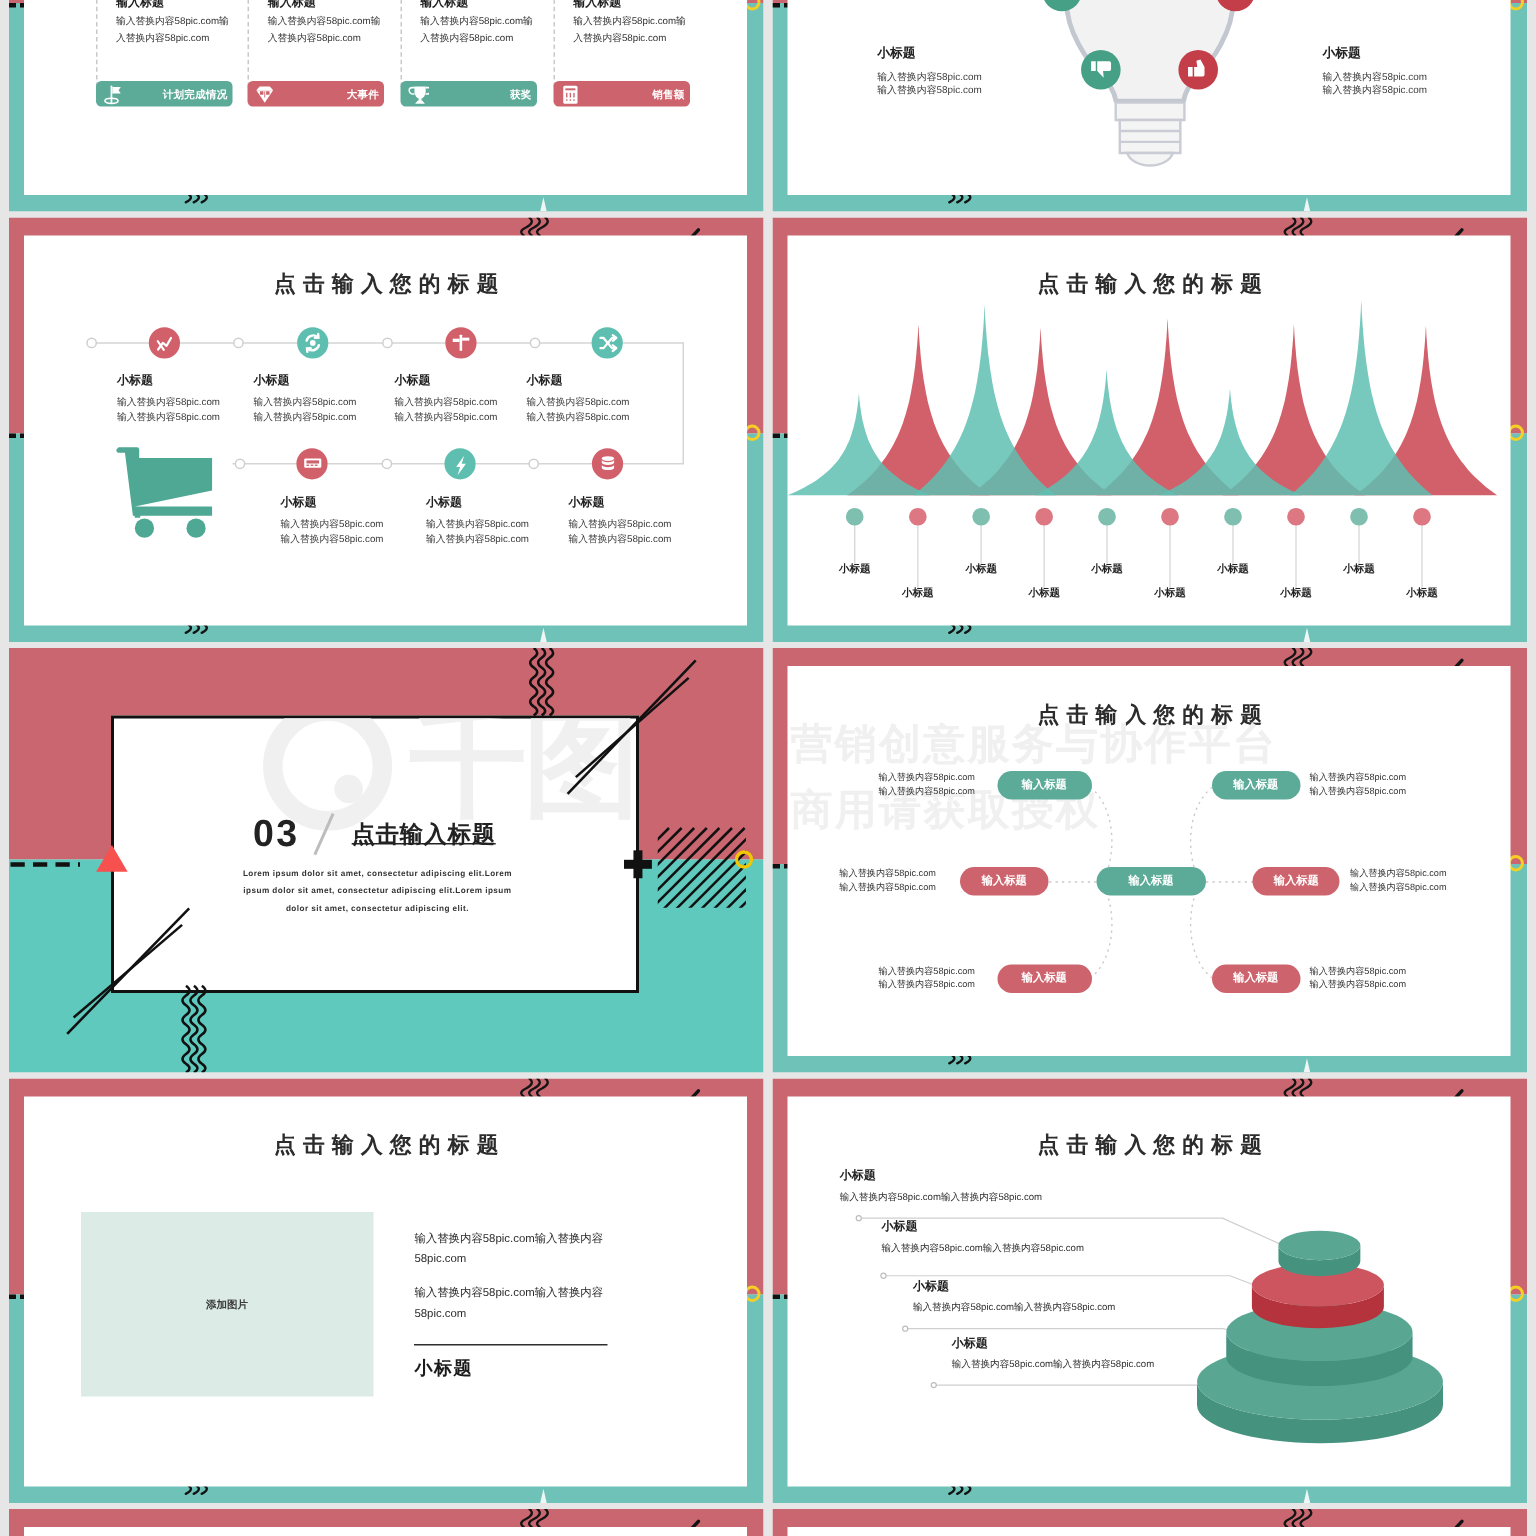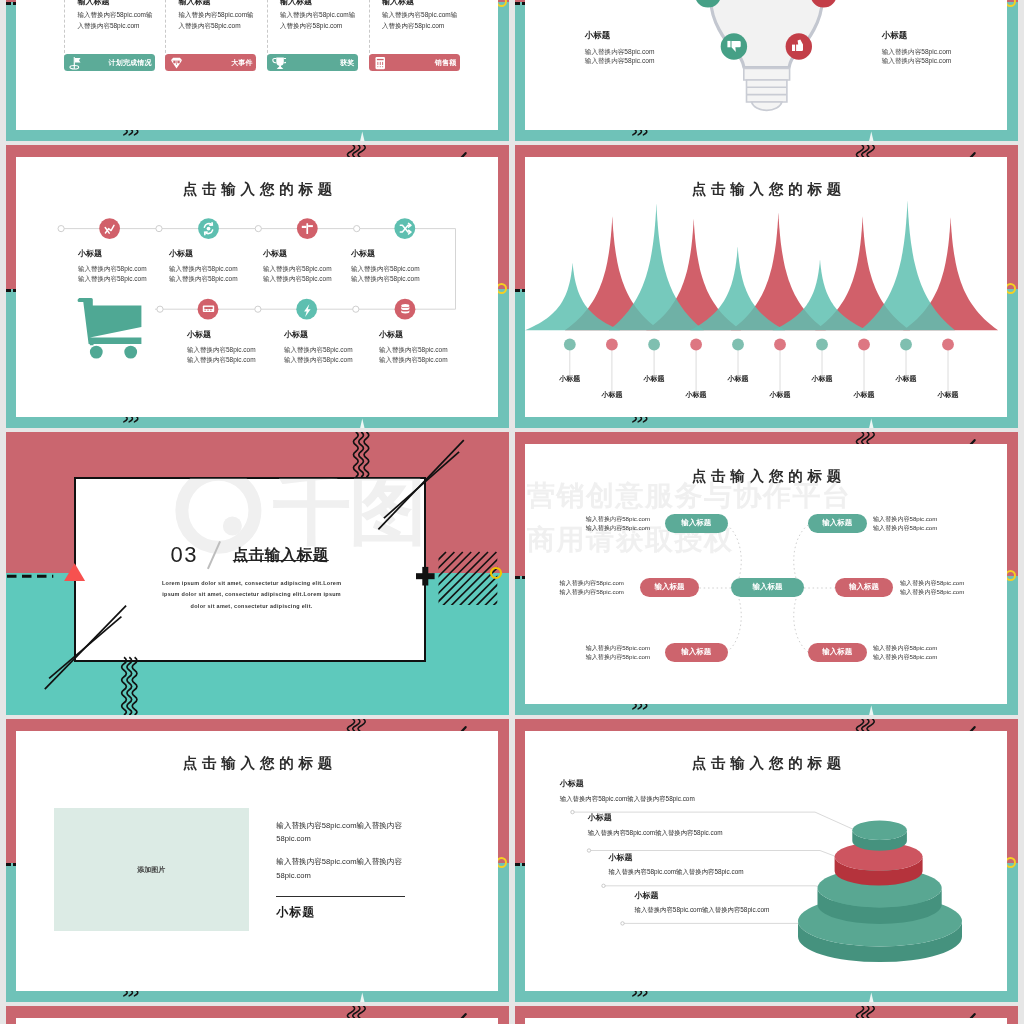--- a/index.html
+++ b/index.html
@@ -44,21 +44,21 @@
   
   .c4body{position:absolute;inset:0;}
   .c4l{position:absolute;width:40px;text-align:center;font-size:7px;font-weight:bold;color:#1f1f1f;}
   
   .c5body{position:absolute;inset:0;}
   .c5top{position:absolute;left:0;top:0;width:503px;height:141px;background:#ca666f;}
   .c5bot{position:absolute;left:0;top:141px;width:503px;height:142px;background:#5ec9bc;}
   .c5box{position:absolute;left:67.6px;top:44.8px;width:352px;height:185.4px;background:#fff;
          border:2px solid #111;box-sizing:border-box;}
   .c5hd{position:absolute;left:0;top:63px;width:100%;text-align:center;white-space:nowrap;}
-  .c5num{font-size:22px;font-weight:normal;color:#222;letter-spacing:1.5px;vertical-align:middle;}
+  .c5num{font-size:25px;font-weight:bold;color:#222;letter-spacing:1.5px;vertical-align:middle;}
 
   .c5ttl{font-size:15.5px;font-weight:bold;color:#222;letter-spacing:0.5px;vertical-align:middle;text-decoration:underline;}
   .c5p{position:absolute;left:84px;top:99px;width:184px;text-align:center;font-size:5.45px;
        line-height:11.5px;color:#333;letter-spacing:0.3px;font-weight:bold;}
   
   .c6body{position:absolute;inset:0;}
   .pill{position:absolute;height:19.2px;border-radius:9.6px;color:#fff;font-size:7.5px;
         font-weight:bold;display:flex;align-items:center;justify-content:center;}
   .c6t{position:absolute;}
   .c6t .body{font-size:6.1px;line-height:9px;color:#333;white-space:nowrap;}

